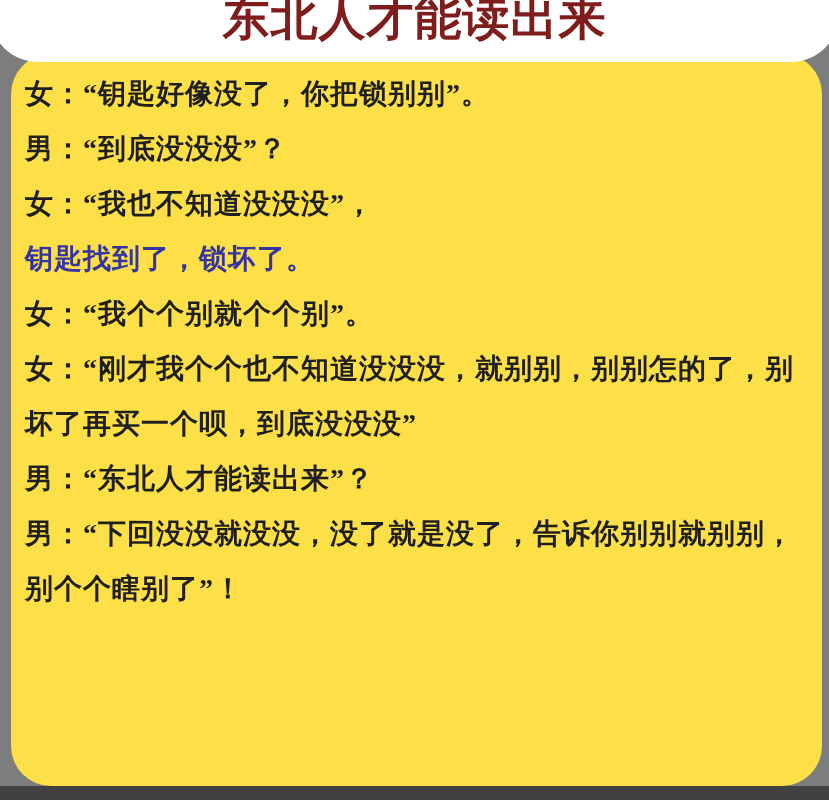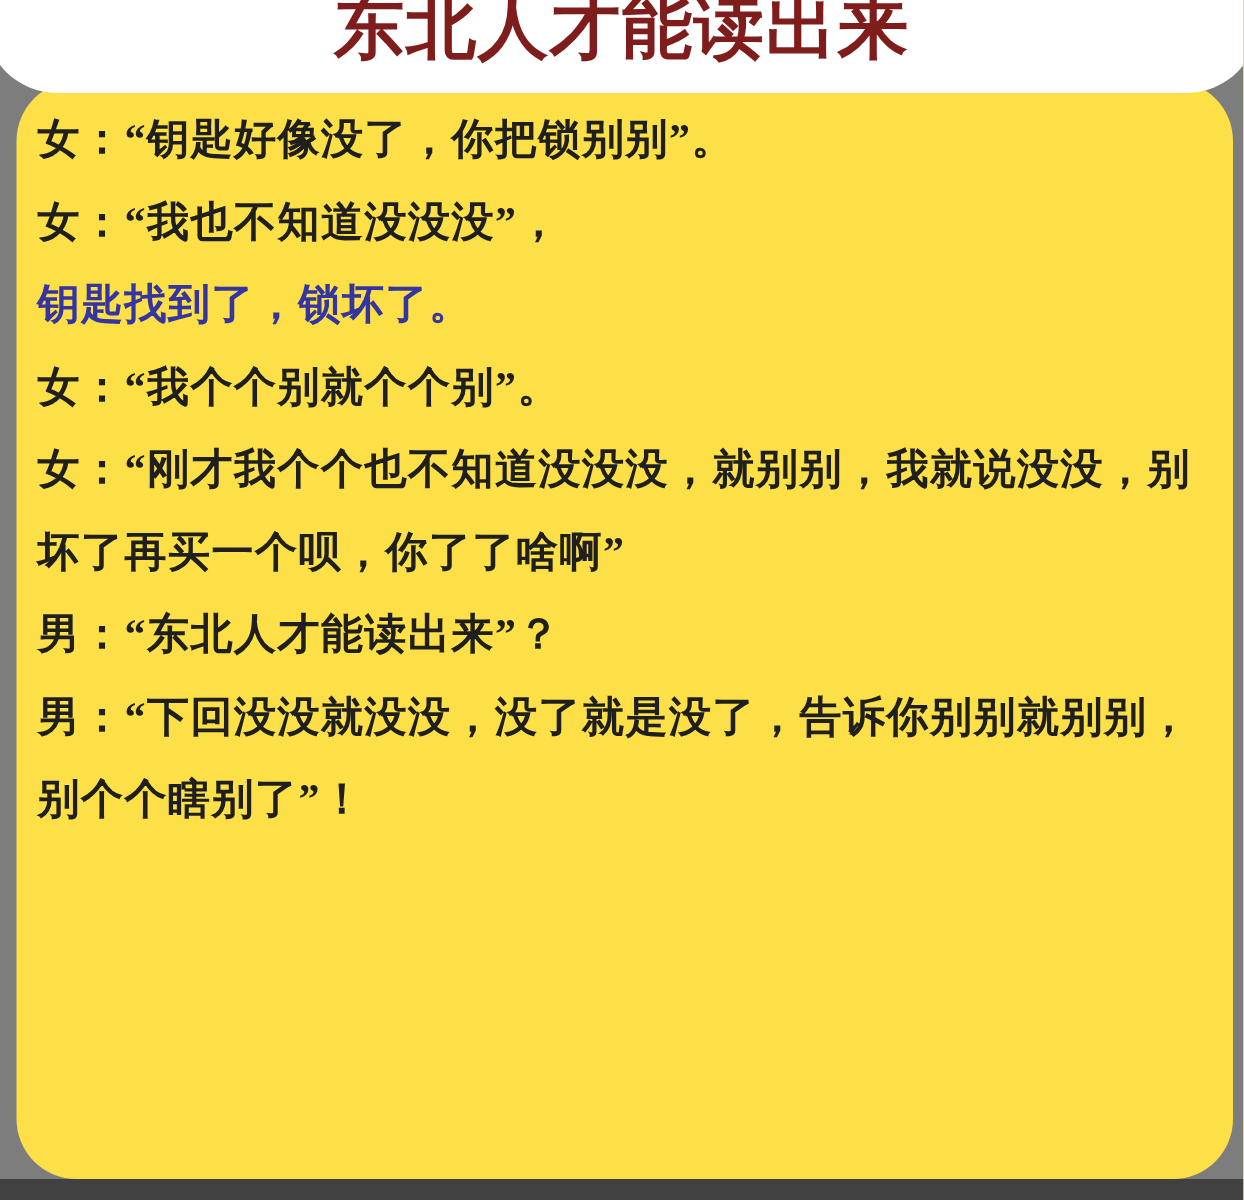--- a/index.html
+++ b/index.html
@@ -86,24 +86,25 @@
 
 <div class="stage">
 
   <div class="banner">
     <h1>东北人才能读出来</h1>
   </div>
 
   <div class="card">
     <div class="dialogue-lines">
         <p class="line">女：“钥匙好像没了，你把锁别别”。</p>
+        <p class="line">男：“到底没没没”？</p>
         <p class="line">女：“我也不知道没没没”，</p>
         <p class="line highlight">钥匙找到了，锁坏了。</p>
         <p class="line">女：“我个个别就个个别”。</p>
-        <p class="line">女：“刚才我个个也不知道没没没，就别别，我就说没没，别坏了再买一个呗，你了了啥啊”</p>
+        <p class="line">女：“刚才我个个也不知道没没没，就别别，别别怎的了，别坏了再买一个呗，到底没没没”</p>
         <p class="line">男：“东北人才能读出来”？</p>
         <p class="line">男：“下回没没就没没，没了就是没了，告诉你别别就别别，别个个瞎别了”！</p>
       </div>
   </div>
 
   <div class="bottom-strip"></div>
 
 </div>
 
 </body></html>

